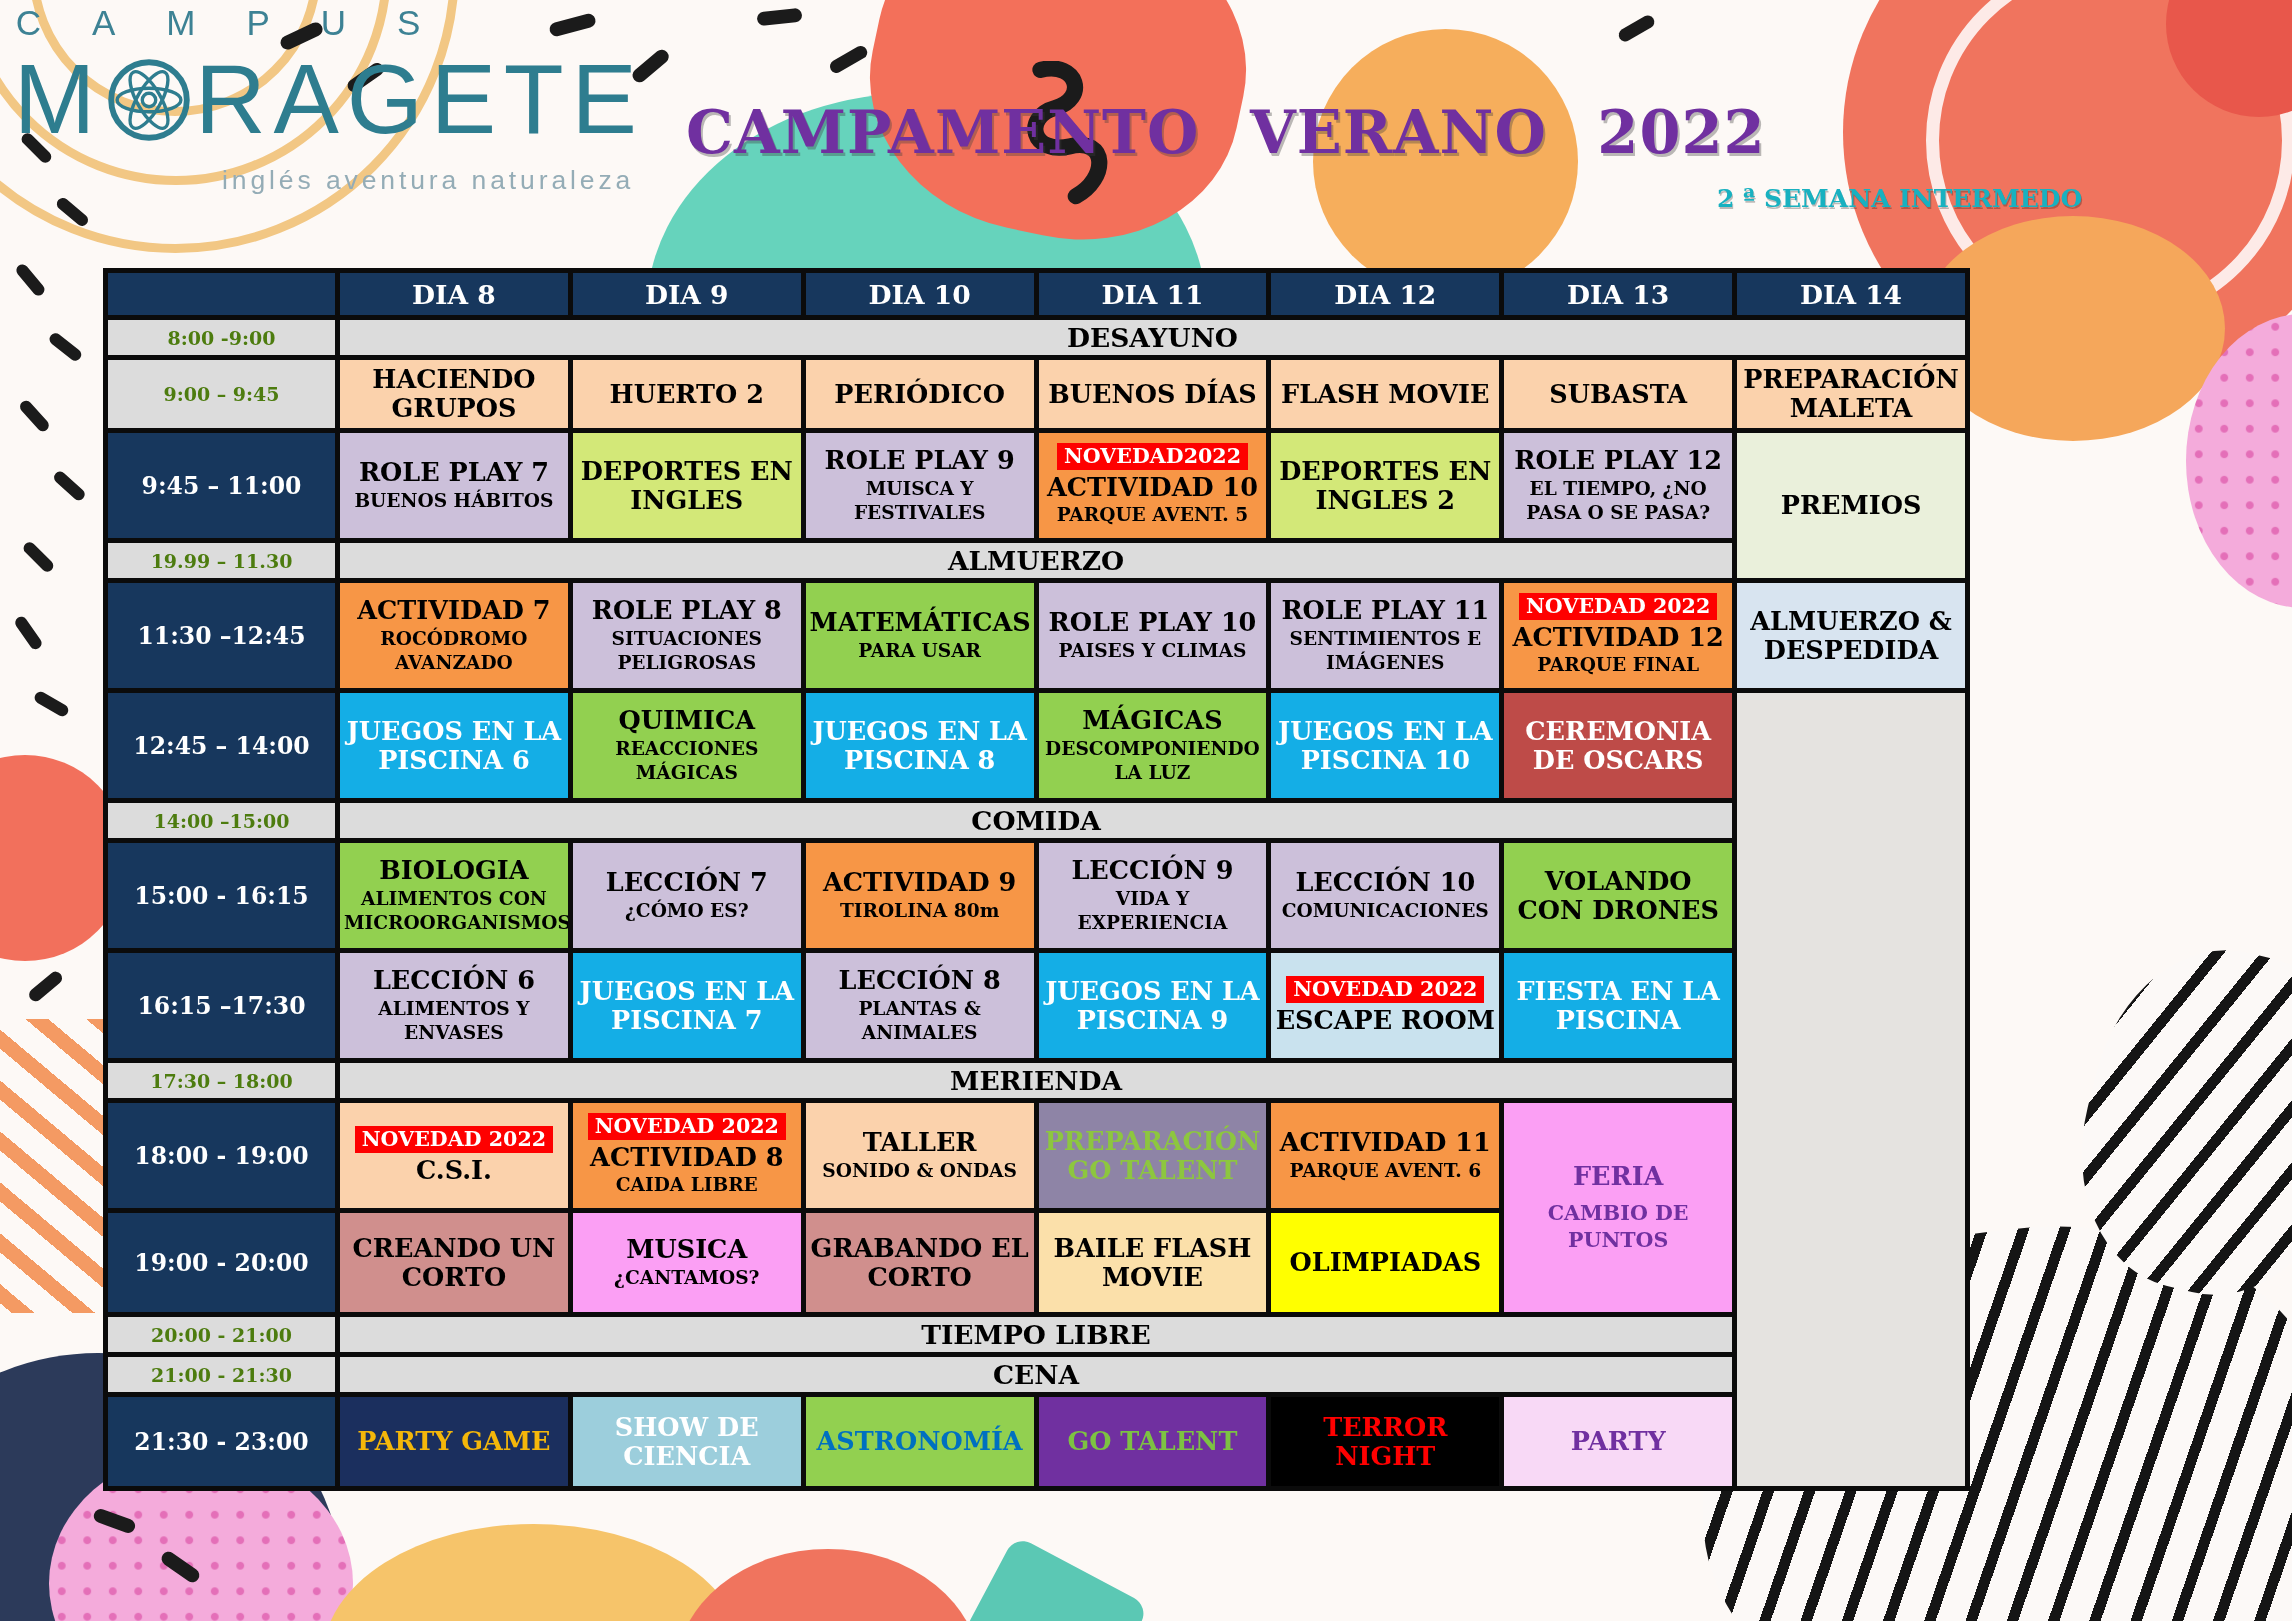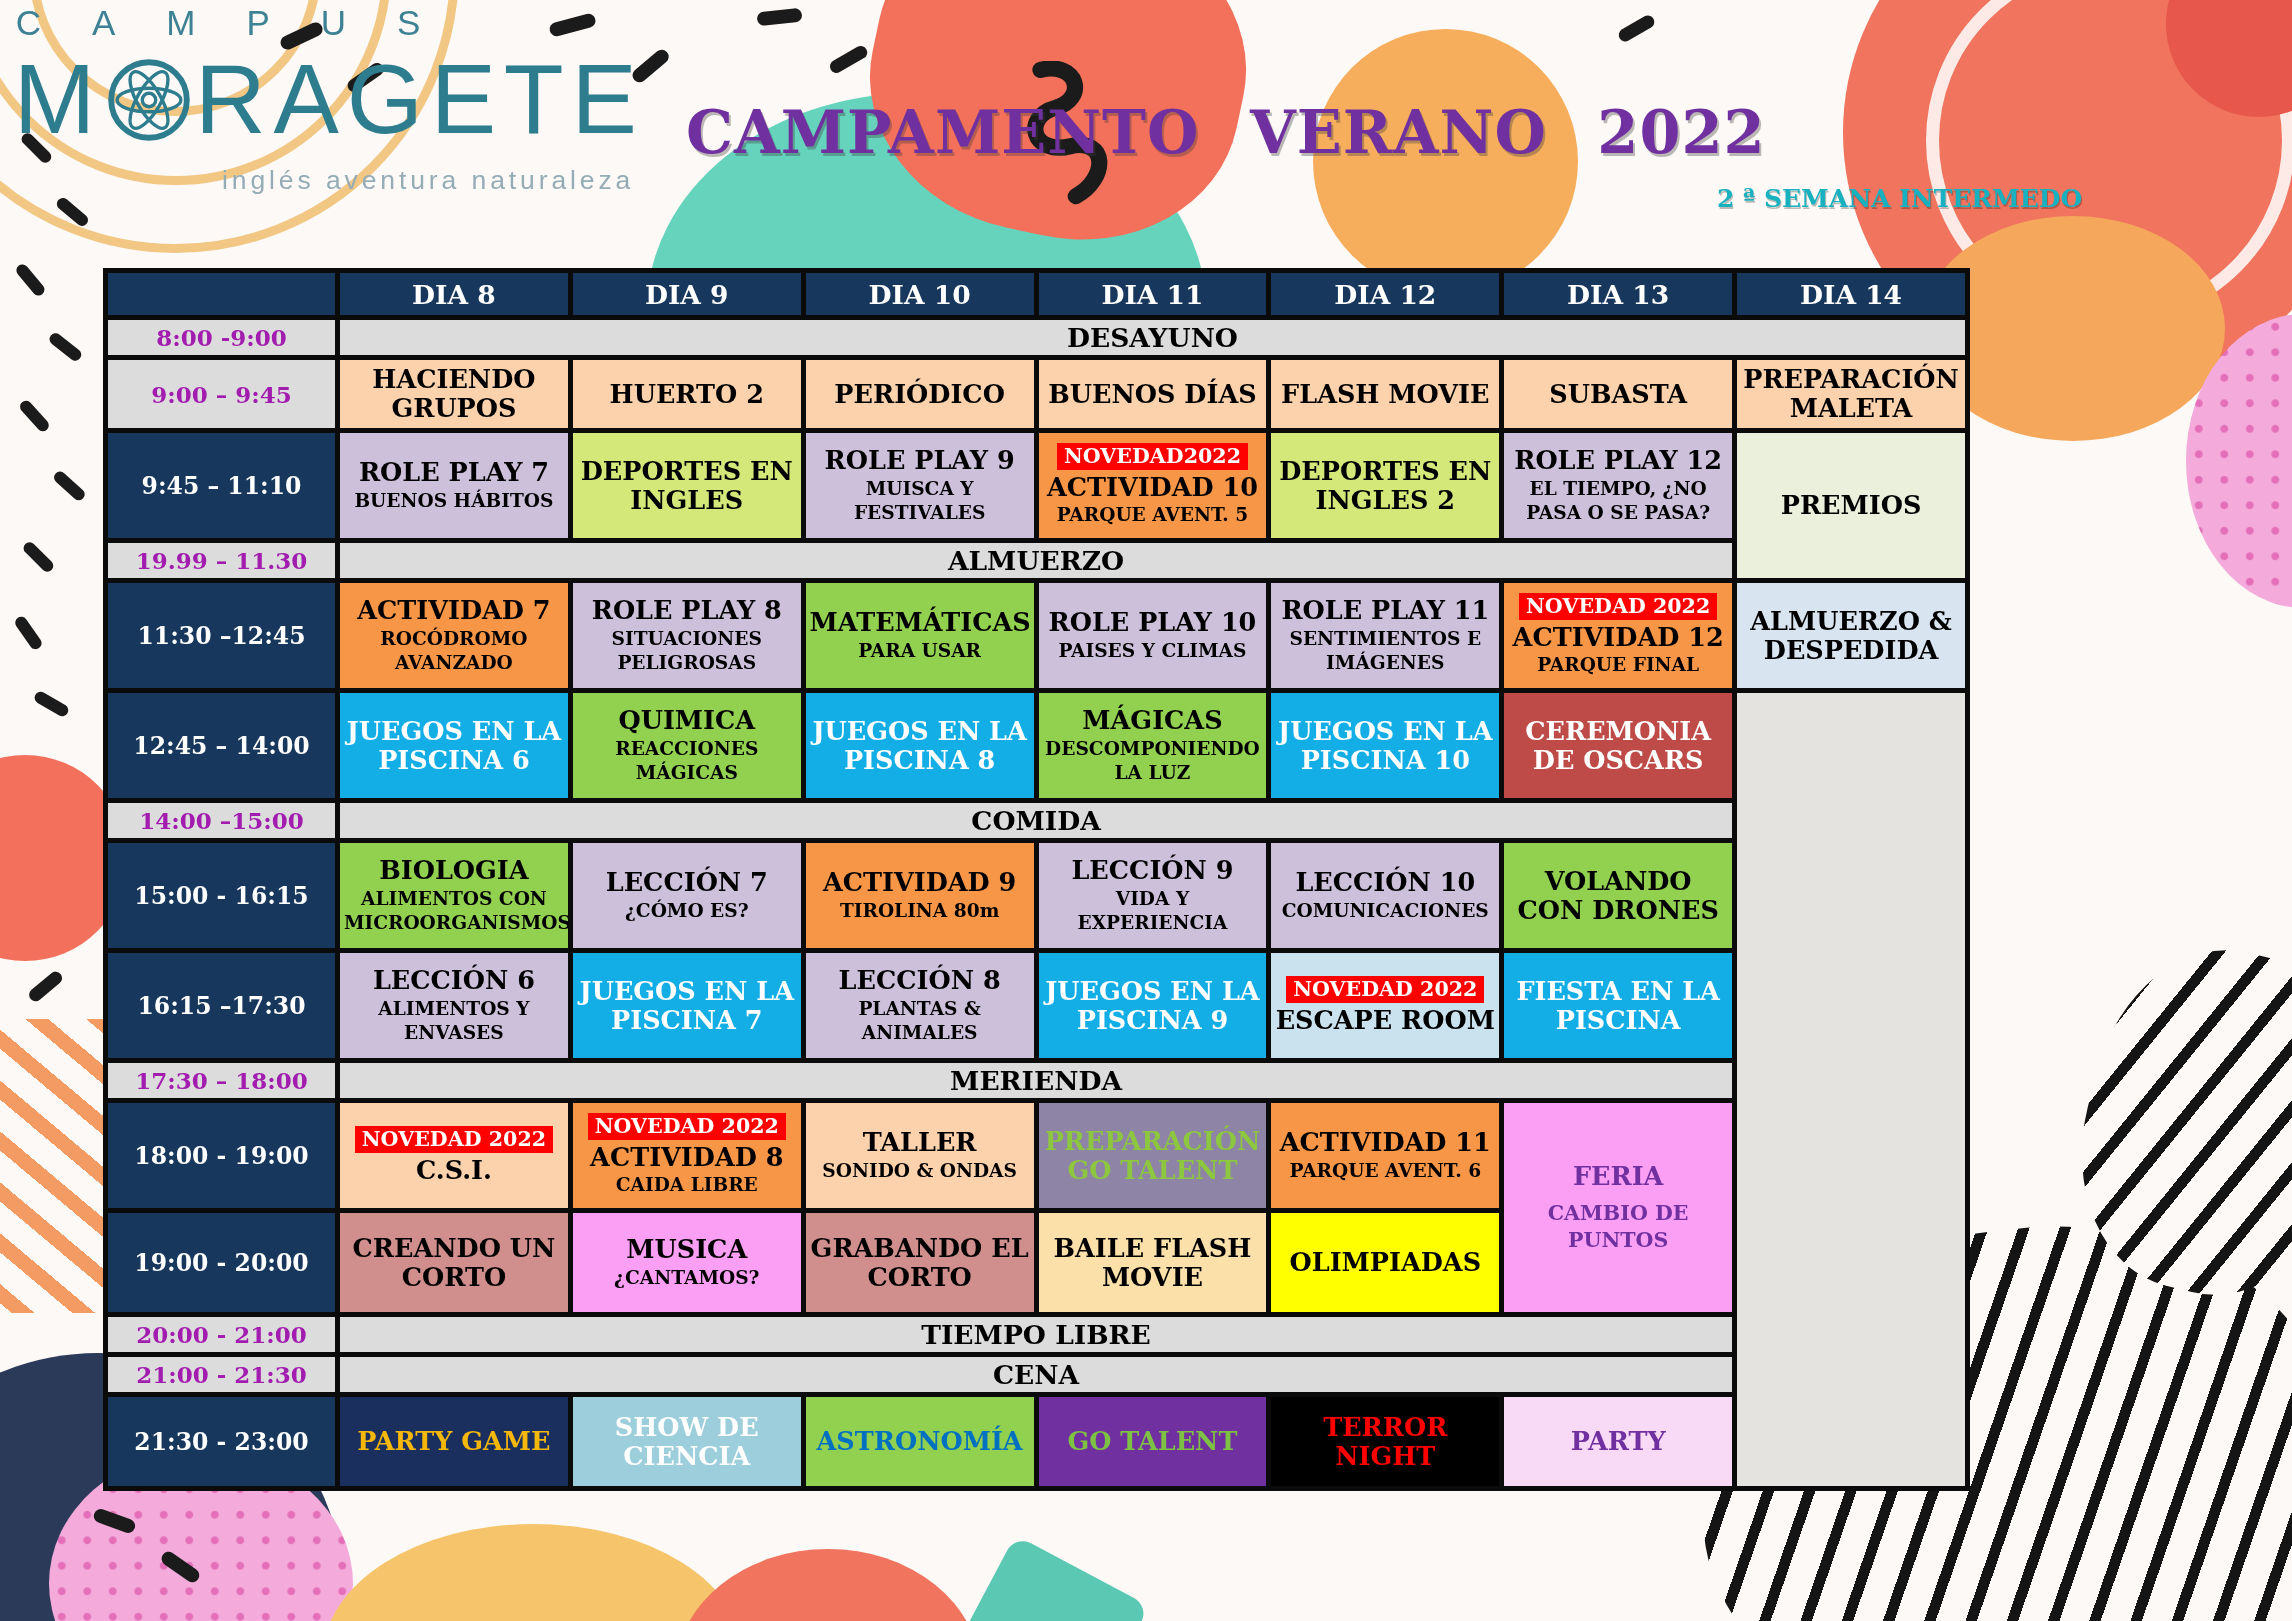--- a/index.html
+++ b/index.html
@@ -52,21 +52,21 @@
   .board{position:absolute;left:103px;top:268px;z-index:2;}
   table.sched{border-collapse:collapse;table-layout:fixed;width:1867px;border-radius:25px;}
   table.sched td{
     border:5.9px solid #0b0b0b;text-align:center;vertical-align:middle;
     padding:2px 3.9px;overflow:hidden;
   }
   col.ctime{width:232px;}
   tr.h-hdr{height:47px;} tr.h-meal{height:35px;} tr.h-s{height:73px;}
   tr.h-a{height:110px;} tr.h-b{height:104px;} tr.h-f{height:94px;}
   .hd{background:#17375D;color:#fff;font-size:26.5px;font-weight:bold;}
-  .tg{background:#DCDCDC;color:#a21caf;font-size:23px;font-weight:bold;}
+  .tg{background:#DCDCDC;color:#4d7c0f;font-size:19px;font-weight:bold;}
   .tb{background:#17375D;color:#fff;font-size:23.5px;font-weight:bold;}
   .meal{background:#DCDCDC;color:#000;font-size:26.5px;font-weight:bold;}
   .ct{display:block;font-size:25.5px;font-weight:bold;line-height:1.12;}
   .cs{display:block;font-size:18.6px;font-weight:bold;line-height:1.3;margin-top:2px;}
   .bdg{display:inline-block;background:#FE0000;color:#fff;font-size:20.6px;
        font-weight:bold;padding:1px 6.9px;margin-bottom:2.9px;line-height:1.2;}
   
   .peach{background:#FBD2AC;} .lav{background:#CCC0DA;} .lime{background:#D3E878;}
   .grn{background:#92D050;} .org{background:#F79646;}
   .pool{background:#14AEE6;color:#fff;} .dred{background:#BE4B48;color:#fff;}
@@ -193,21 +193,21 @@
           </td>
   <td class="peach">
             <span class="ct">SUBASTA</span>
           </td>
   <td class="peach">
             <span class="ct">PREPARACIÓN MALETA</span>
           </td>
 </tr>
 
 <tr class="h-a">
-  <td class="tb">9:45 – 11:10</td>
+  <td class="tb">9:45 – 11:00</td>
   <td class="lav">
     <span class="ct">ROLE PLAY 7</span>
     <span class="cs">BUENOS HÁBITOS</span>
           </td>
   <td class="lime">
             <span class="ct">DEPORTES EN INGLES</span>
           </td>
   <td class="lav">
     <span class="ct">ROLE PLAY 9</span>
     <span class="cs">MUISCA Y FESTIVALES</span>

